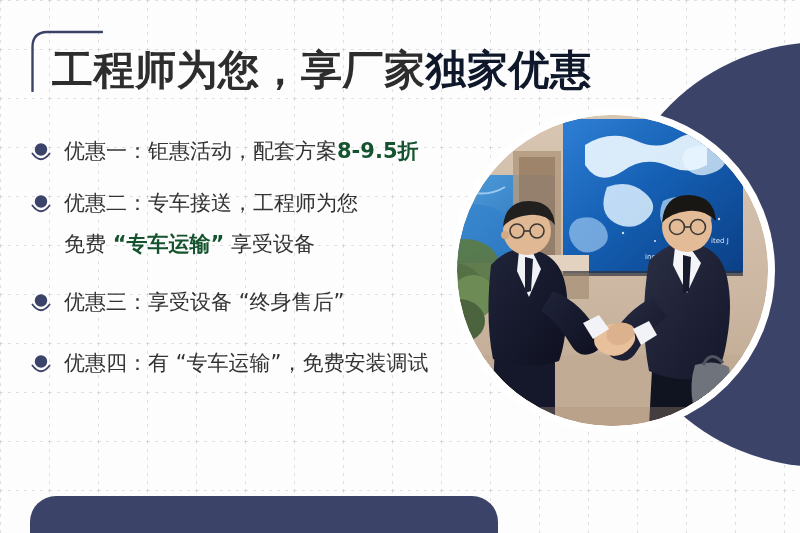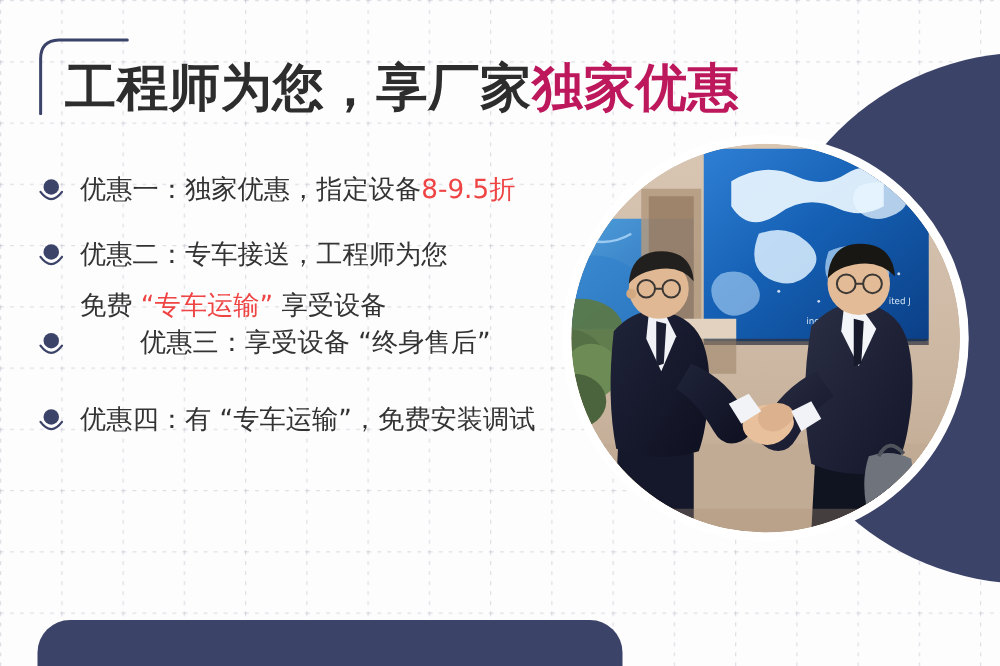--- a/index.html
+++ b/index.html
@@ -90,21 +90,21 @@
     position: absolute;
     left: 52px;
     top: 48px;
     font-size: 41px;
     font-weight: 700;
     letter-spacing: 0.5px;
     color: #2d2d2d;
     white-space: nowrap;
     line-height: 1.1;
   }
-  .title .accent { color: #be185d; }
+  .title .accent { color: #0f172a; }
 
   
   .bullets {
     position: absolute;
     left: 30px;
     top: 136px;
     width: 430px;
   }
   .bullet-row {
     position: relative;
@@ -125,27 +125,27 @@
     font-size: 21px;
     color: #333333;
     line-height: 1.45;
     white-space: nowrap;
     font-weight: 400;
   }
   .bullet-line.second {
     margin-top: 10px;
   }
   .bullet-line .accent {
-    color: #ef4444;
-    font-weight: 400;
+    color: #14532d;
+    font-weight: 700;
   }
 
   .row-gap-1 { margin-bottom: 22px; }
-  .row-gap-2 { }
-  .row-gap-3 { margin-bottom: 30px; gap: 48px; }
+  .row-gap-2 { margin-bottom: 28px; }
+  .row-gap-3 { margin-bottom: 30px; }
 </style>
 </head>
 <body>
 
 <div class="banner">
 
   <svg class="grid-svg" xmlns="http://www.w3.org/2000/svg" viewBox="0 0 800 533">
     <defs>
       <pattern id="dashgrid" width="49" height="49" patternUnits="userSpaceOnUse">
         <path d="M0 0.5 H49" fill="none" stroke="#9a9aae" stroke-opacity="0.30" stroke-width="1" stroke-dasharray="3 5"></path>
@@ -306,21 +306,21 @@
   </div>
 
   <div class="bullets">
 
     <div class="bullet-row row-gap-1">
       <svg class="bullet-icon" xmlns="http://www.w3.org/2000/svg" viewBox="0 0 22 26">
         <circle cx="11" cy="9.5" r="6.2" fill="#3c4369"></circle>
         <path d="M2.4 13.5 Q11 25 19.6 13.5" fill="none" stroke="#3c4369" stroke-width="1.8" stroke-linecap="round"></path>
       </svg>
       <div class="bullet-body">
-        <div class="bullet-line"><span>优惠一：独家优惠，指定设备</span><span class="accent">8-9.5折</span></div>
+        <div class="bullet-line"><span>优惠一：钜惠活动，配套方案</span><span class="accent">8-9.5折</span></div>
       </div>
     </div>
 
     <div class="bullet-row row-gap-2">
       <svg class="bullet-icon" xmlns="http://www.w3.org/2000/svg" viewBox="0 0 22 26">
         <circle cx="11" cy="9.5" r="6.2" fill="#3c4369"></circle>
         <path d="M2.4 13.5 Q11 25 19.6 13.5" fill="none" stroke="#3c4369" stroke-width="1.8" stroke-linecap="round"></path>
       </svg>
       <div class="bullet-body">
         <div class="bullet-line"><span>优惠二：专车接送，工程师为您</span></div>

